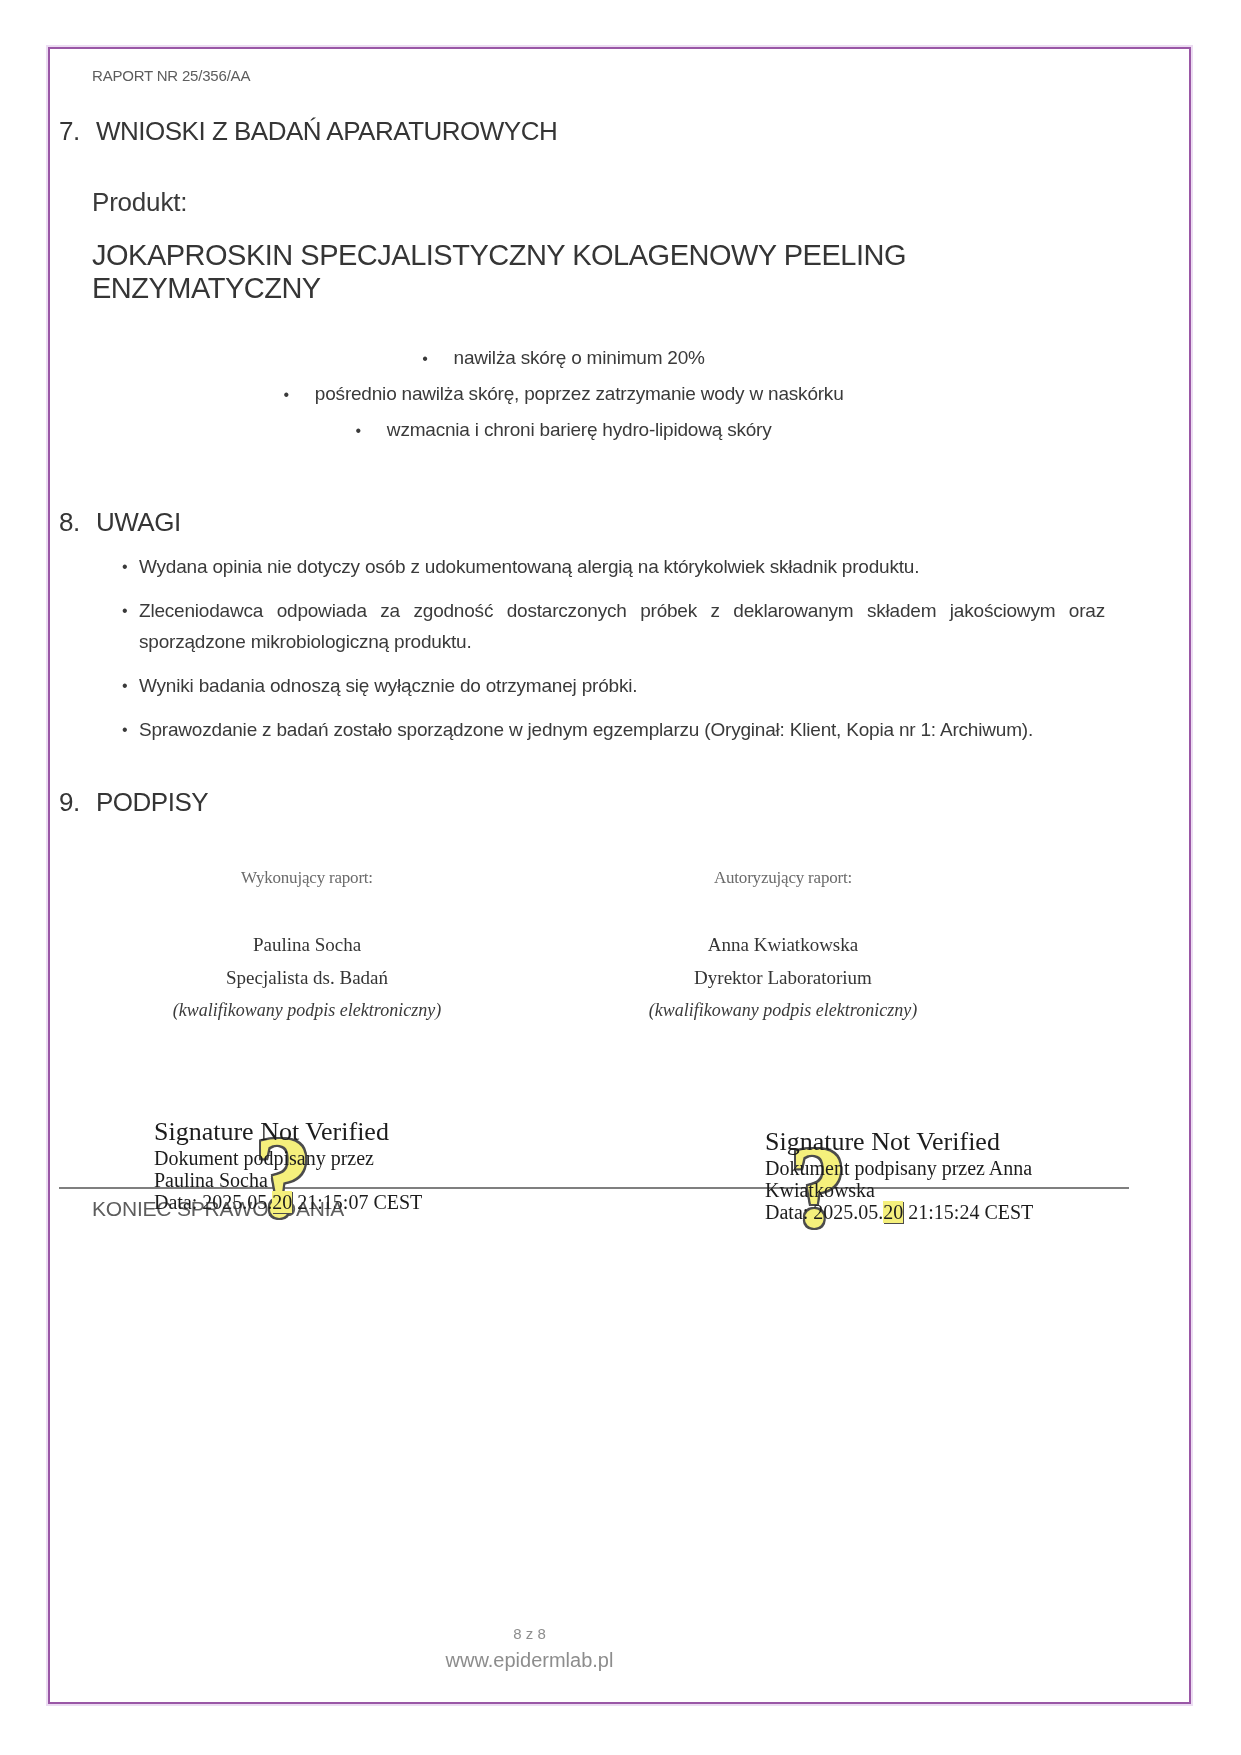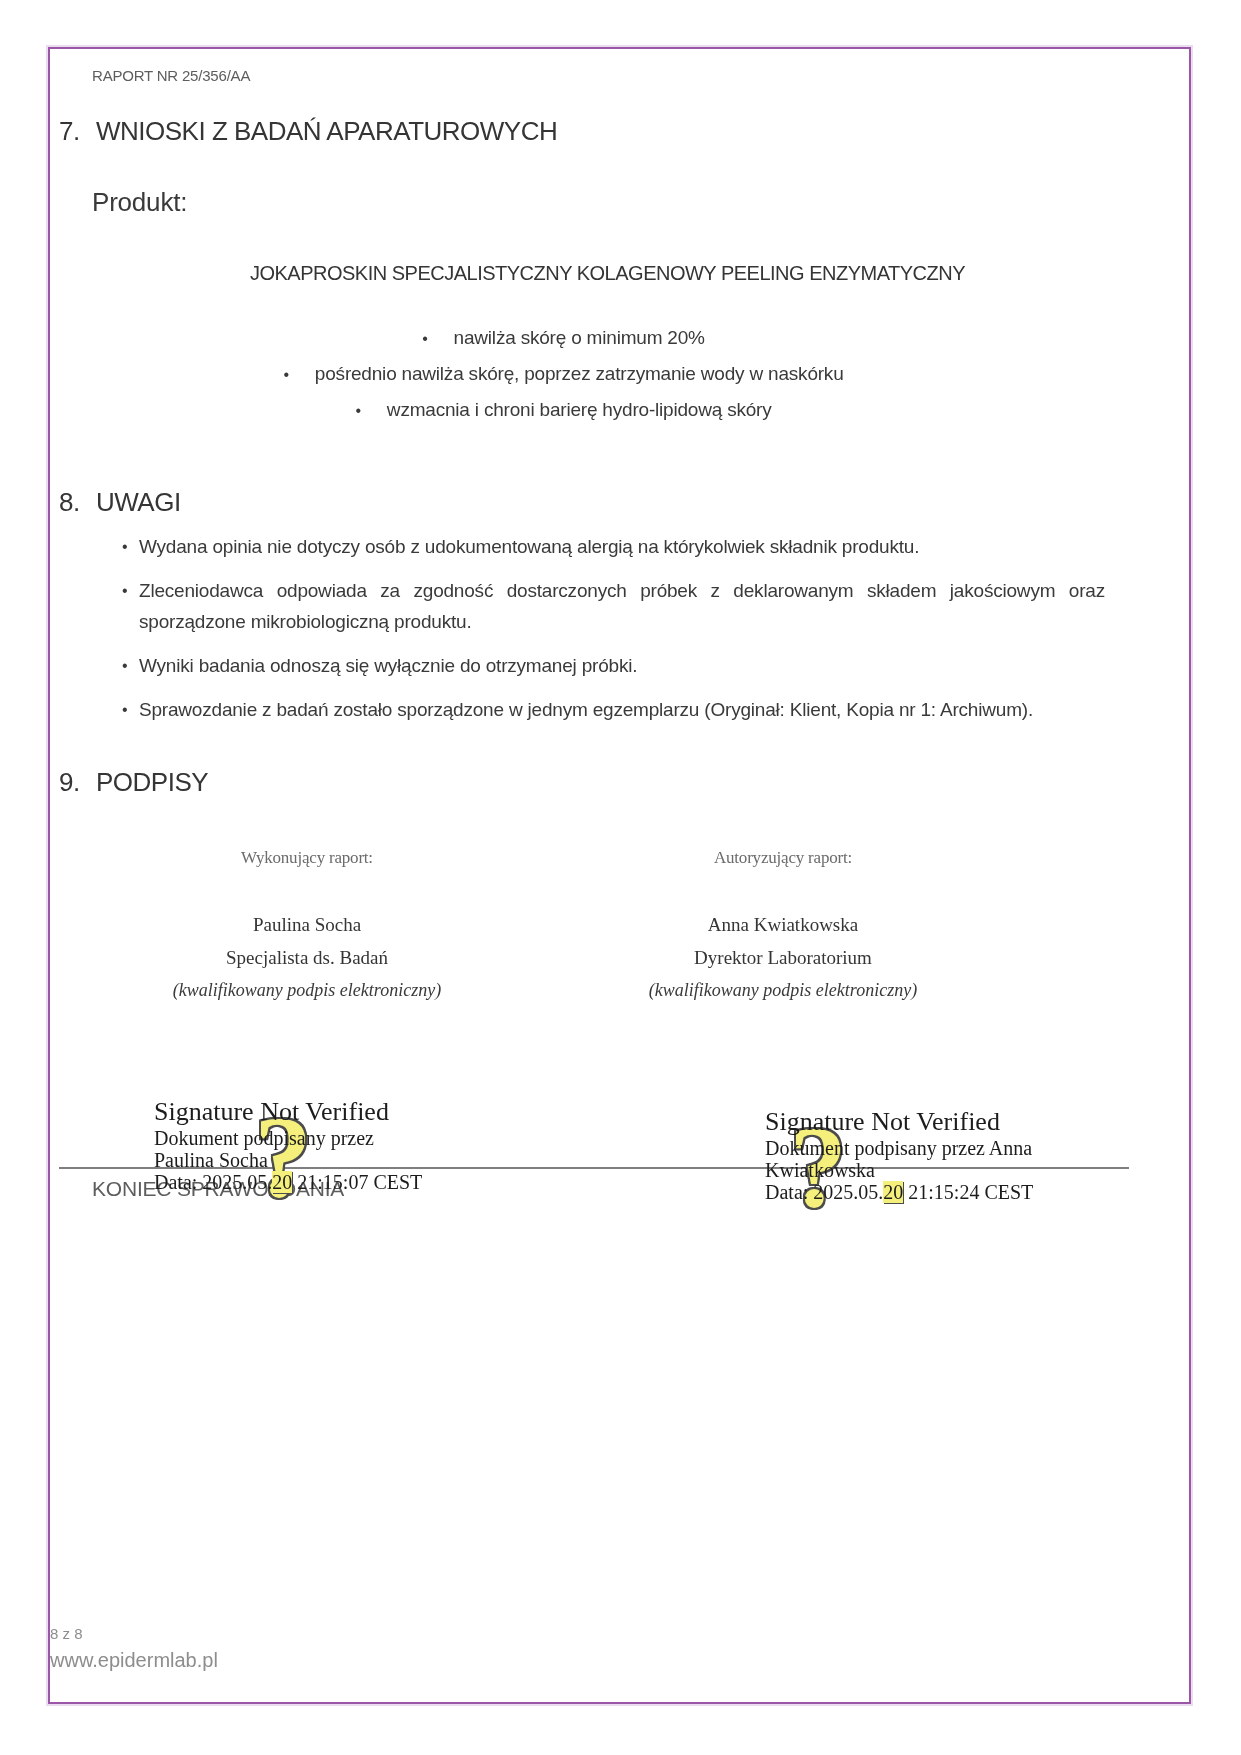--- a/index.html
+++ b/index.html
@@ -23,22 +23,22 @@
     font-size:26px; color:#353535; letter-spacing:-0.5px;
   }
   .section-heading .num { width:37px; }
   .h7 { margin-top:32px; }
   .h8 { margin-top:66px; }
   .h9 { margin-top:42px; }
 
   .produkt-label { margin-top:40px; font-size:26px; letter-spacing:-0.2px; }
 
   .product-title {
-    margin-top:44px; text-align:right; padding-right:140px;
-    font-size:20px; letter-spacing:-0.5px; color:#353535;
+    margin-top:21px; text-align:left; padding-right:140px;
+    font-size:29px; letter-spacing:-0.5px; color:#353535;
   }
 
   .center-bullets { margin-top:42px; padding-right:70px; }
   .center-bullet {
     display:flex; justify-content:center; align-items:baseline; gap:26px;
     font-size:19px; letter-spacing:-0.2px; margin-top:14px;
   }
   .center-bullet .marker { font-size:16px; }
 
   .remarks-list { margin-top:12px; }
@@ -78,21 +78,21 @@
                  2px 2px 0 #4c4c4c, -2px -2px 0 #4c4c4c, 2px -2px 0 #4c4c4c, -2px 2px 0 #4c4c4c;
   }
   .stamp-left  .qmark { left:100px; top:14px; }
   .stamp-right .qmark { left:24px;  top:14px; }
   .stamp-status { font-size:26px; }
   .stamp-line { font-size:20px; line-height:22px; }
   .hl { background:#f5f07c; box-shadow:1px 1px 0 #4c4c4c; }
 
   .doc-footer {
     position:absolute; left:0; bottom:30px; width:100%; box-sizing:border-box;
-    text-align:left; padding-right:180px; color:#8d8d8d;
+    text-align:center; padding-right:180px; color:#8d8d8d;
   }
   .footer-page { font-size:15px; }
   .footer-url  { margin-top:7px; font-size:20px; }
 </style>
 </head>
 <body>
 
 <div class="page">
   <div class="frame">
     <div class="content">

